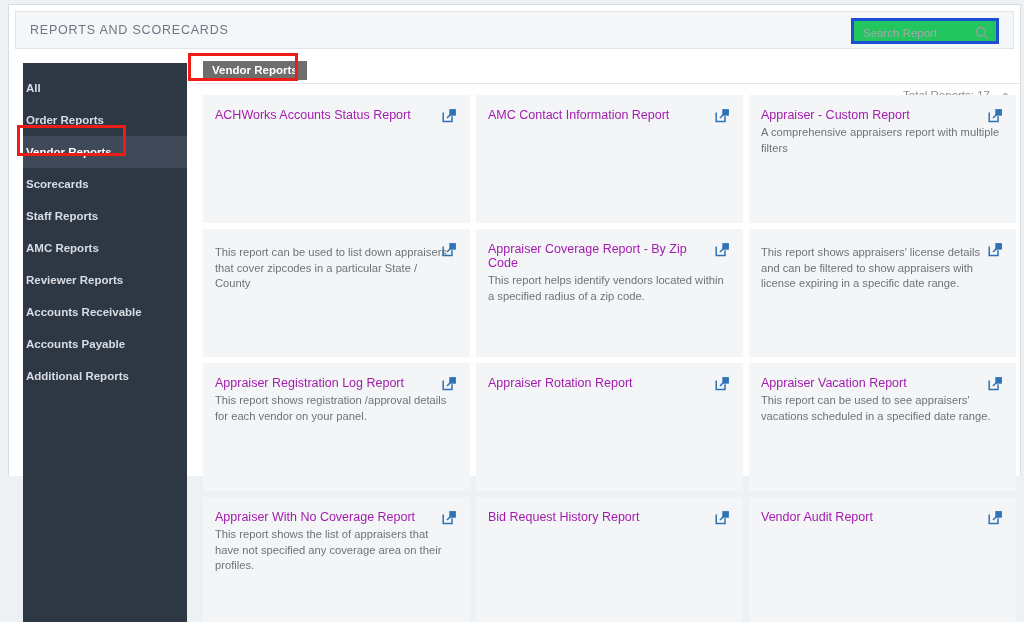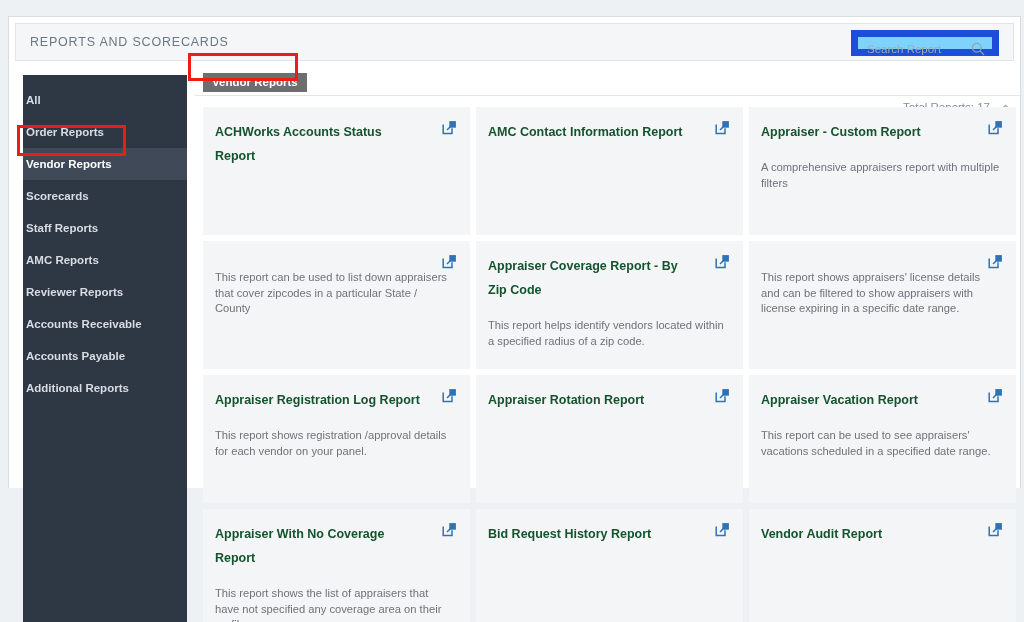--- a/index.html
+++ b/index.html
@@ -22,21 +22,21 @@
     width: 1024px;
     height: 622px;
     background: #eef1f4;
     box-sizing: border-box;
   }
 
   
   .panel {
     position: absolute;
     left: 8px;
-    top: 16px;
+    top: 4px;
     width: 1013px;
     height: 472px;
     background: #ffffff;
     border: 1px solid #d8dde2;
     border-bottom: none;
     box-sizing: border-box;
   }
 
   
   .header {
@@ -58,22 +58,22 @@
     color: #6b7785;
     font-weight: 400;
     white-space: nowrap;
   }
   .search-box {
     position: absolute;
     right: 14px;
     top: 6px;
     width: 148px;
     height: 26px;
-    background: #7dd3fc;
-    border: 7px solid #1d4ed8;
+    background: #22c55e;
+    border: 3px solid #1d4ed8;
     box-sizing: border-box;
   }
   .search-input {
     position: absolute;
     left: 0;
     top: 0;
     width: 120px;
     height: 24px;
     border: none;
     outline: none;
@@ -187,28 +187,28 @@
     width: 267px;
     height: 128px;
     background: #f4f5f6;
     box-sizing: border-box;
     padding: 13px 14px 0 12px;
     position: relative;
     overflow: hidden;
   }
   .card-title {
     font-size: 12.5px;
-    font-weight: bold;
-    color: #14532d;
-    line-height: 24px;
+    font-weight: normal;
+    color: #a21caf;
+    line-height: 14px;
     width: 208px;
     cursor: pointer;
   }
   .card-desc {
-    margin-top: 16px;
+    margin-top: 3px;
     font-size: 11.2px;
     color: #6d737a;
     line-height: 15.5px;
     width: 240px;
   }
   .card-link-icon {
     position: absolute;
     right: 13px;
     top: 13px;
     width: 15px;

